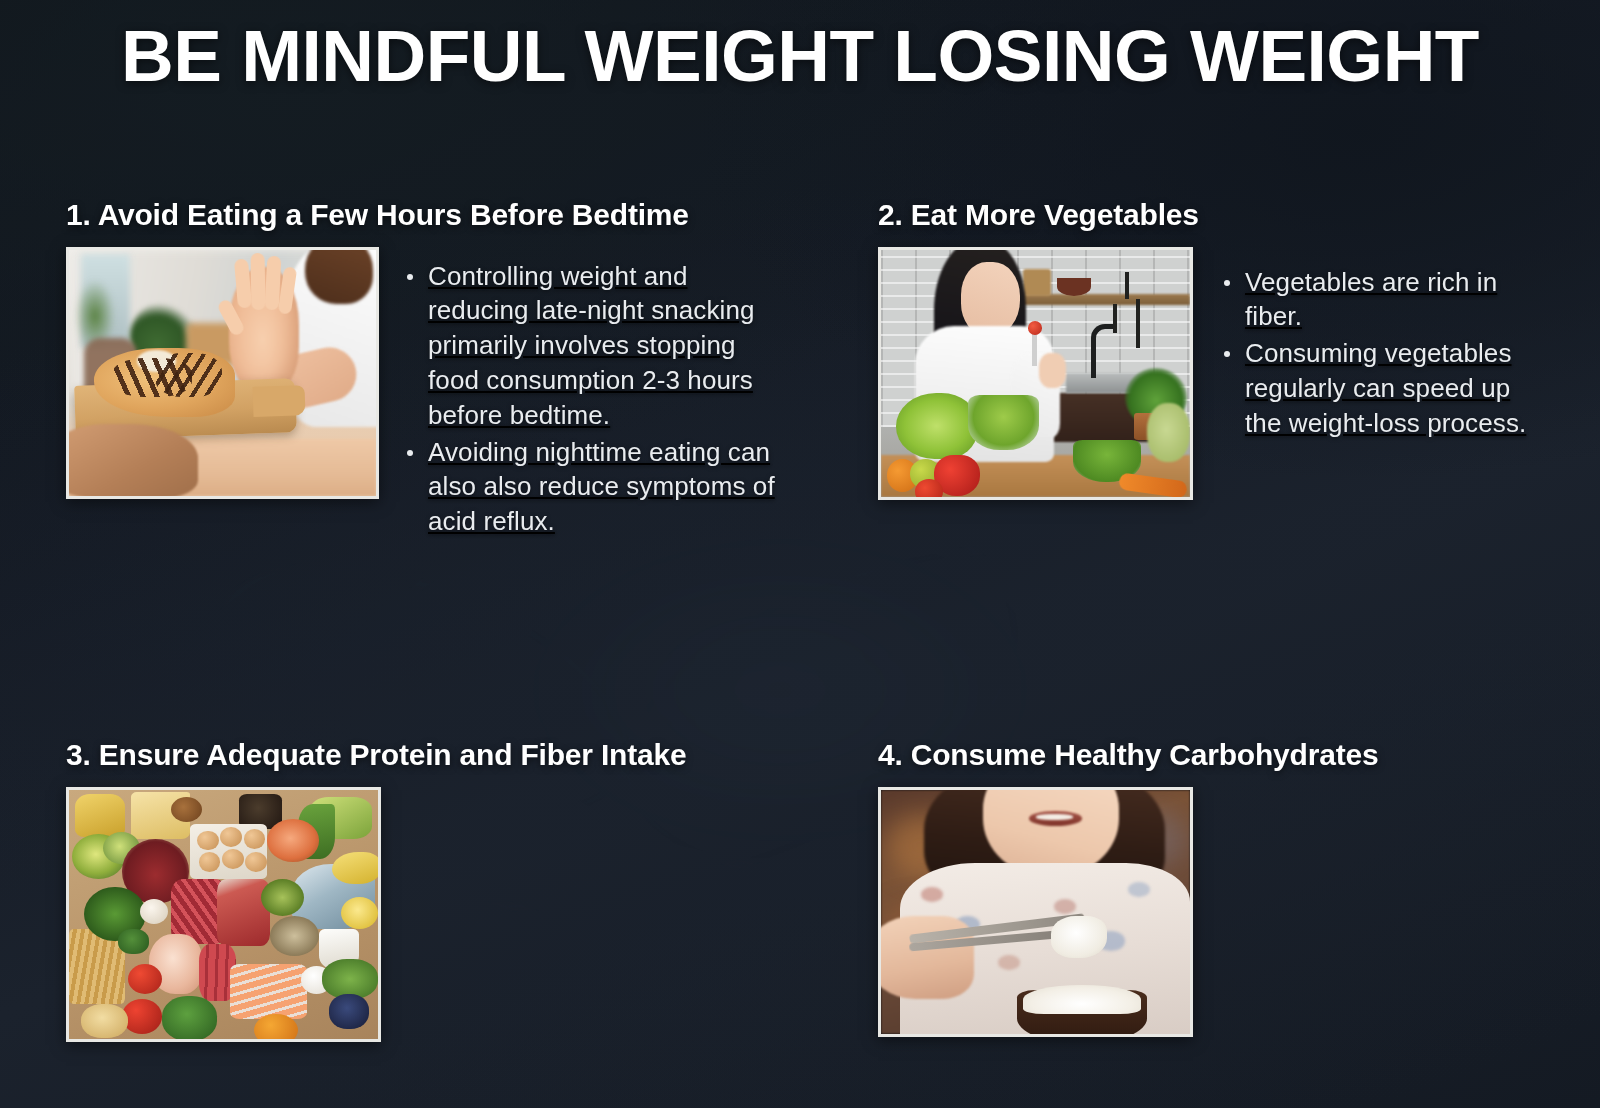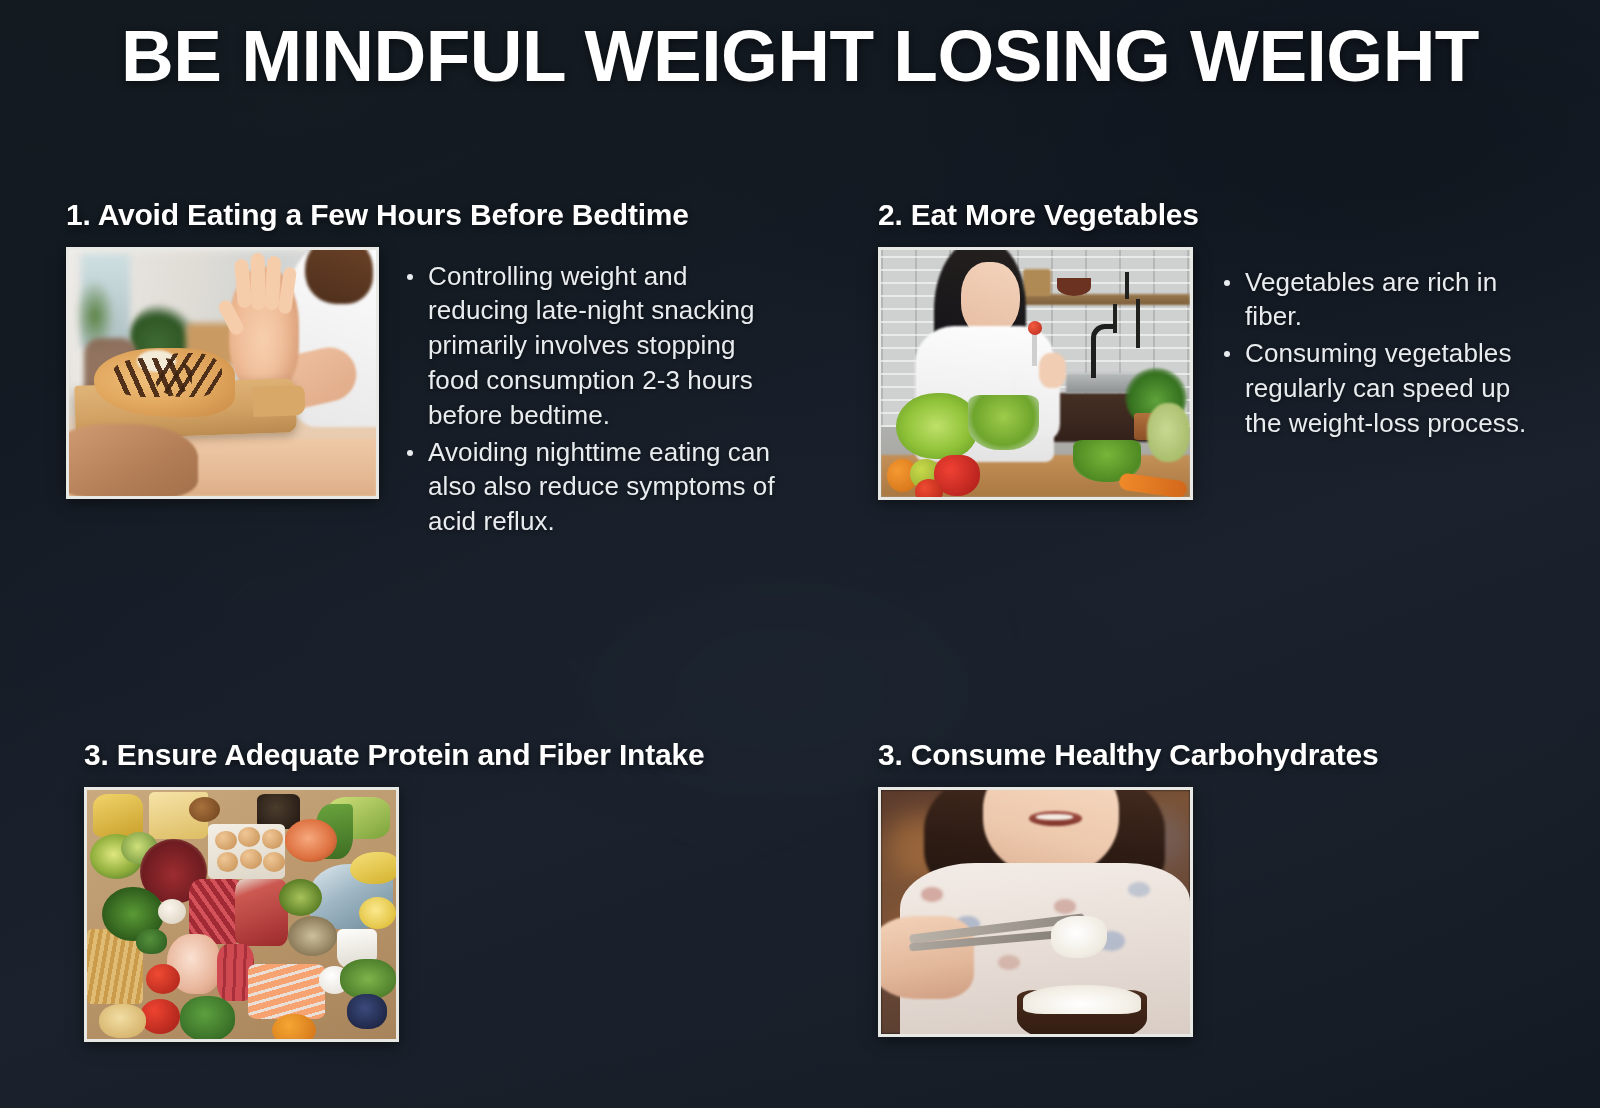--- a/index.html
+++ b/index.html
@@ -65,35 +65,35 @@
     text-shadow: 0 2px 10px rgba(0,0,0,0.55);
     white-space: nowrap;
   }
 
   
   .tips { position: absolute; inset: 0; }
 
   .tip { position: absolute; }
   .tip-1 { left: 66px;  top: 196px; width: 760px; }
   .tip-2 { left: 878px; top: 196px; width: 700px; }
-  .tip-3 { left: 84px;  top: 736px; width: 760px; }
+  .tip-3 { left: 66px;  top: 736px; width: 760px; }
   .tip-4 { left: 878px; top: 736px; width: 700px; }
 
   .tip-heading {
     color: #ffffff;
     font-size: 30px;
     font-weight: 700;
     letter-spacing: -0.2px;
     line-height: 1.25;
     text-shadow: 0 2px 7px rgba(0,0,0,0.6);
     white-space: nowrap;
     margin-bottom: 13px;
   }
 
-  .tip-body { display: flex; align-items: flex-start; gap: 0; }
+  .tip-body { display: flex; align-items: flex-start; gap: 0; text-decoration: underline; }
 
   .photo-frame {
     flex: 0 0 auto;
     border: 3px solid #e8e8e4;
     background: #0c1016;
     overflow: hidden;
     position: relative;
     box-shadow: 0 3px 14px rgba(0,0,0,0.5);
   }
   .photo-1 { width: 313px; height: 252px; }
@@ -490,21 +490,21 @@
           <div class="f p3-tom2"></div>
           <div class="f p3-brocc2"></div>
           <div class="f p3-potato"></div>
           <div class="f p3-orange"></div>
         </div>
       </figure>
     </div>
   </section>
 
   <section class="tip tip-4">
-    <h2 class="tip-heading">3. Consume Healthy Carbohydrates</h2>
+    <h2 class="tip-heading">4. Consume Healthy Carbohydrates</h2>
     <div class="tip-body">
       <figure class="photo-frame photo-4">
         <div class="photo-inner">
           <div class="p4-bg"></div>
           <div class="p4-bokeh p4-b1"></div>
           <div class="p4-bokeh p4-b2"></div>
           <div class="p4-bokeh p4-b3"></div>
           <div class="p4-hair"></div>
           <div class="p4-face"></div>
           <div class="p4-lip"></div>

